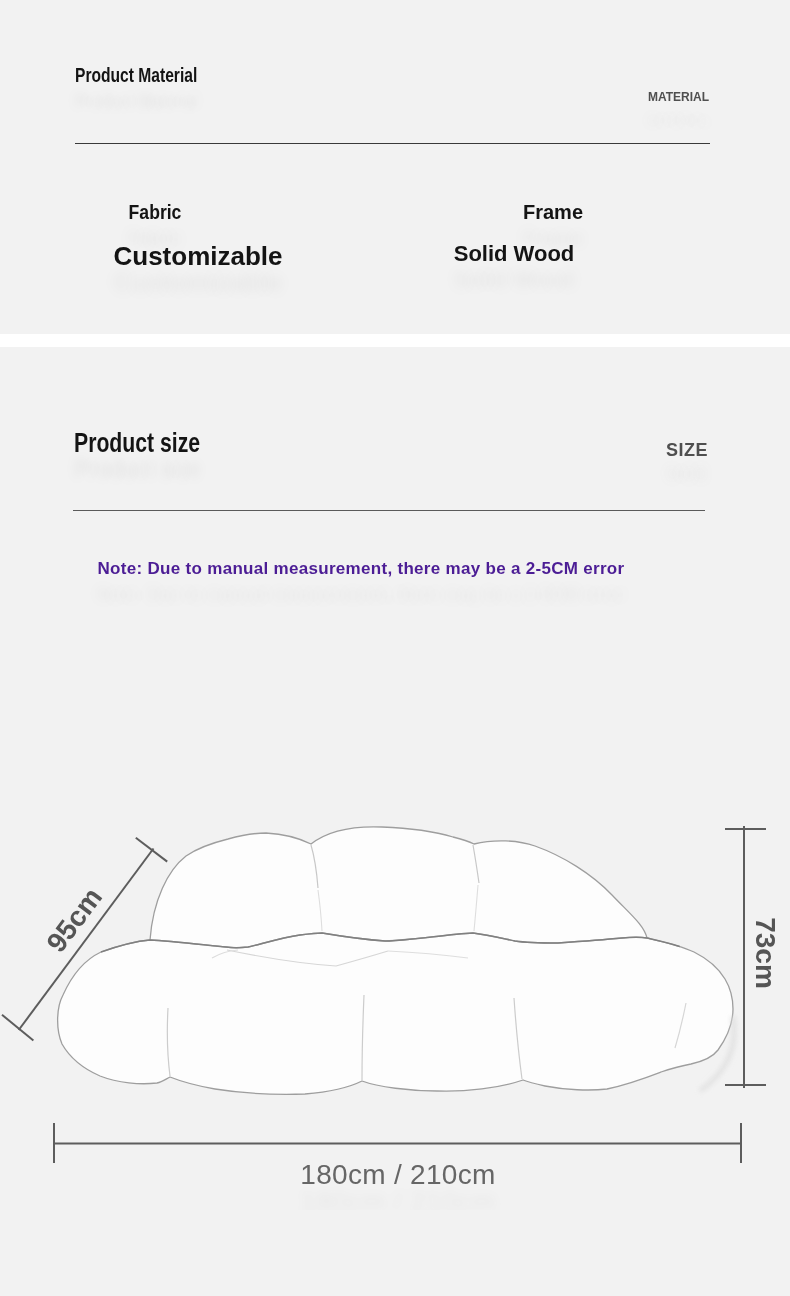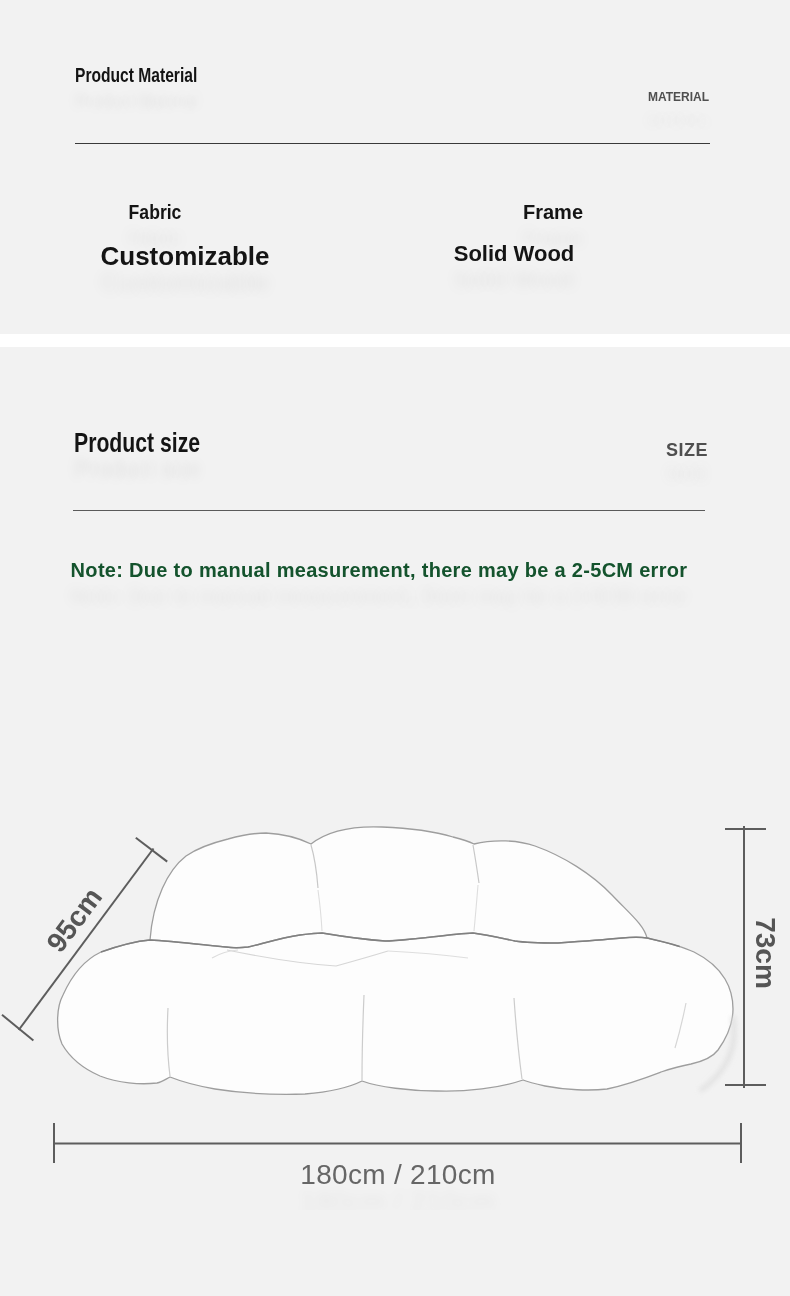--- a/index.html
+++ b/index.html
@@ -13,31 +13,31 @@
   .ctr{transform:translateX(-50%);}
 </style>
 </head>
 <body>
 
   <div class="abs h1" style="left:75px;top:64px;font-size:20px;transform:scaleX(.78);transform-origin:left top;">Product Material</div>
   <div class="abs tag" style="right:81px;top:74px;font-size:12px;letter-spacing:0;margin-top:16px;">MATERIAL</div>
   <div class="rule" style="left:75px;top:143px;width:635px;"></div>
 
   <div class="abs h1" style="left:155px;top:201px;font-size:20px;transform:translateX(-50%) scaleX(.88);">Fabric</div>
-  <div class="abs h1 ctr" style="left:185px;top:241px;font-size:26px;">Customizable</div>
+  <div class="abs h1 ctr" style="left:198px;top:241px;font-size:26px;">Customizable</div>
   <div class="abs h1 ctr" style="left:509px;top:201px;font-size:20px;margin-left:44px;">Frame</div>
   <div class="abs h1 ctr" style="left:514px;top:241px;font-size:22px;">Solid Wood</div>
 
   <div class="band"></div>
 
   <div class="abs h1" style="left:74px;top:428px;font-size:27px;transform:scaleX(.785);transform-origin:left top;">Product size</div>
   <div class="abs tag" style="right:82px;top:440px;font-size:18px;letter-spacing:.5px;">SIZE</div>
   <div class="rule" style="left:73px;top:510px;width:632px;border-top-color:#5a5a5a;"></div>
 
-  <div class="abs h1 ctr" style="left:379px;top:559px;font-size:20px;letter-spacing:.3px;color:#14532d;">Note:&nbsp;Due to manual measurement, there may be a 2-5CM error</div>
+  <div class="abs h1 ctr" style="left:361px;top:559px;font-size:17px;letter-spacing:.3px;color:#4c1d95;">Note:&nbsp;Due to manual measurement, there may be a 2-5CM error</div>
 
   <svg class="abs" style="left:0;top:780px;" width="790" height="430" viewBox="0 780 790 430" preserveAspectRatio="none">
     <defs>
       <filter id="soft" x="-50%" y="-50%" width="200%" height="200%">
         <feGaussianBlur stdDeviation="2.5"></feGaussianBlur>
       </filter>
     </defs>
 
     <path d="M 150 940
              C 153 900 168 870 186 856

